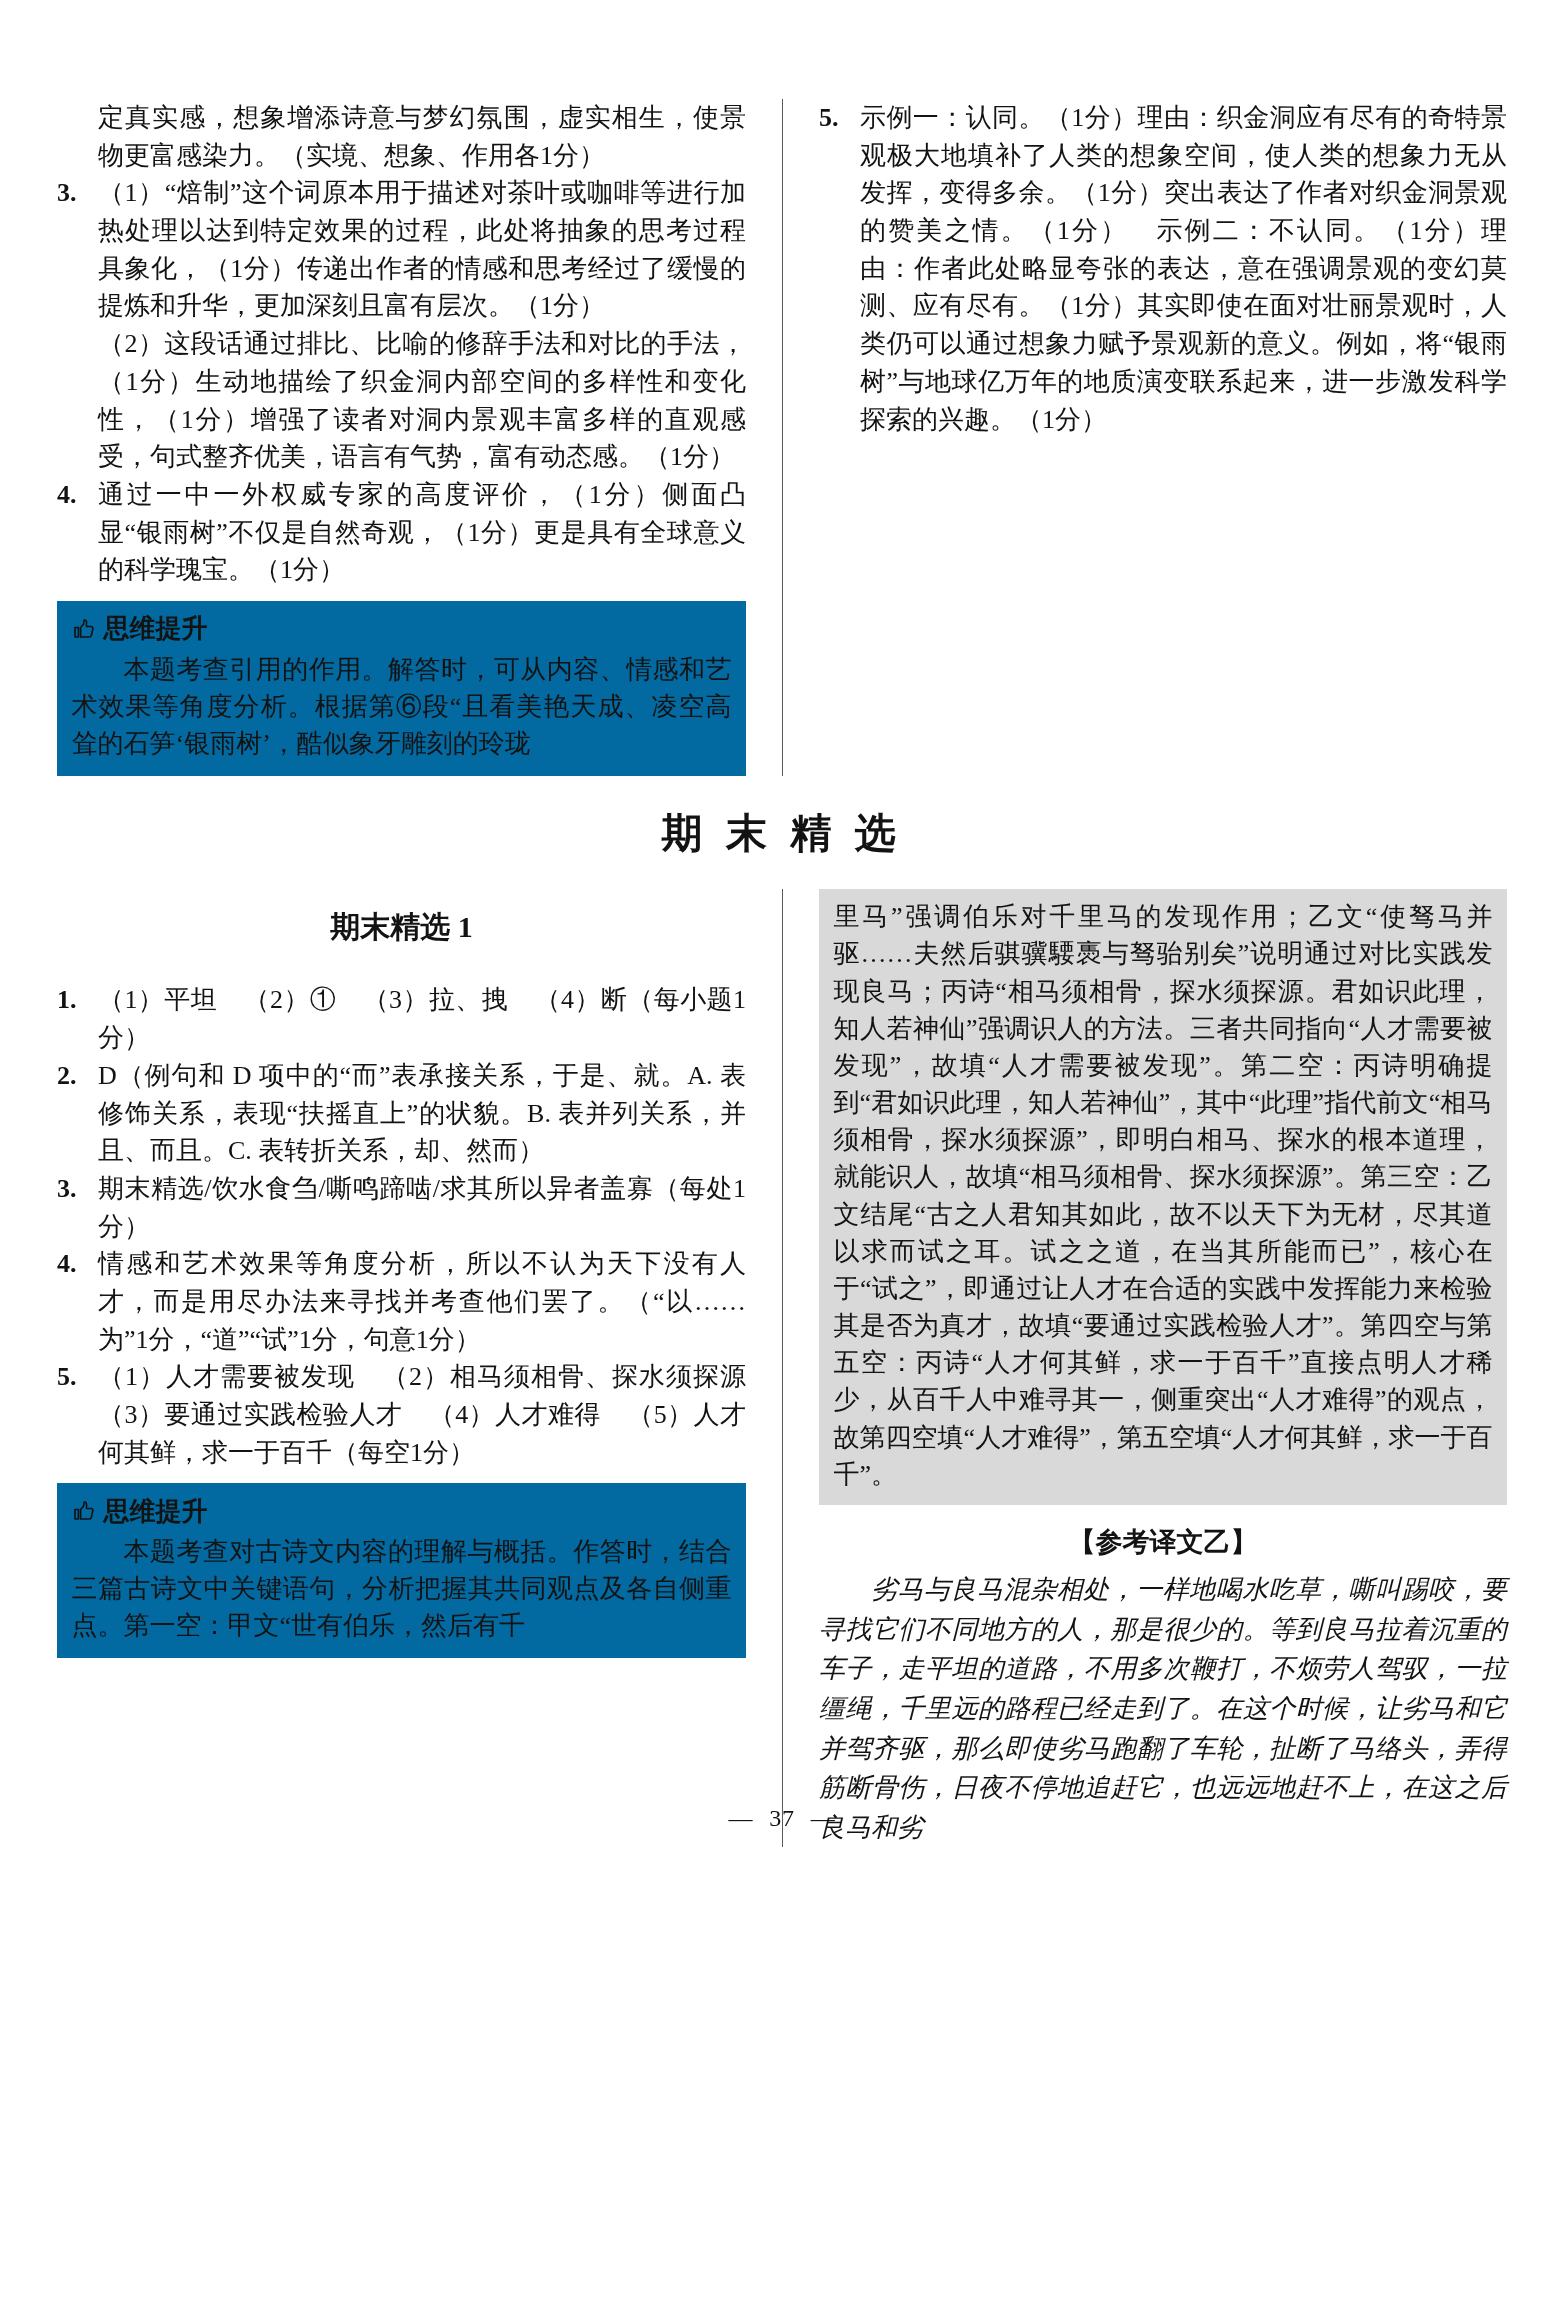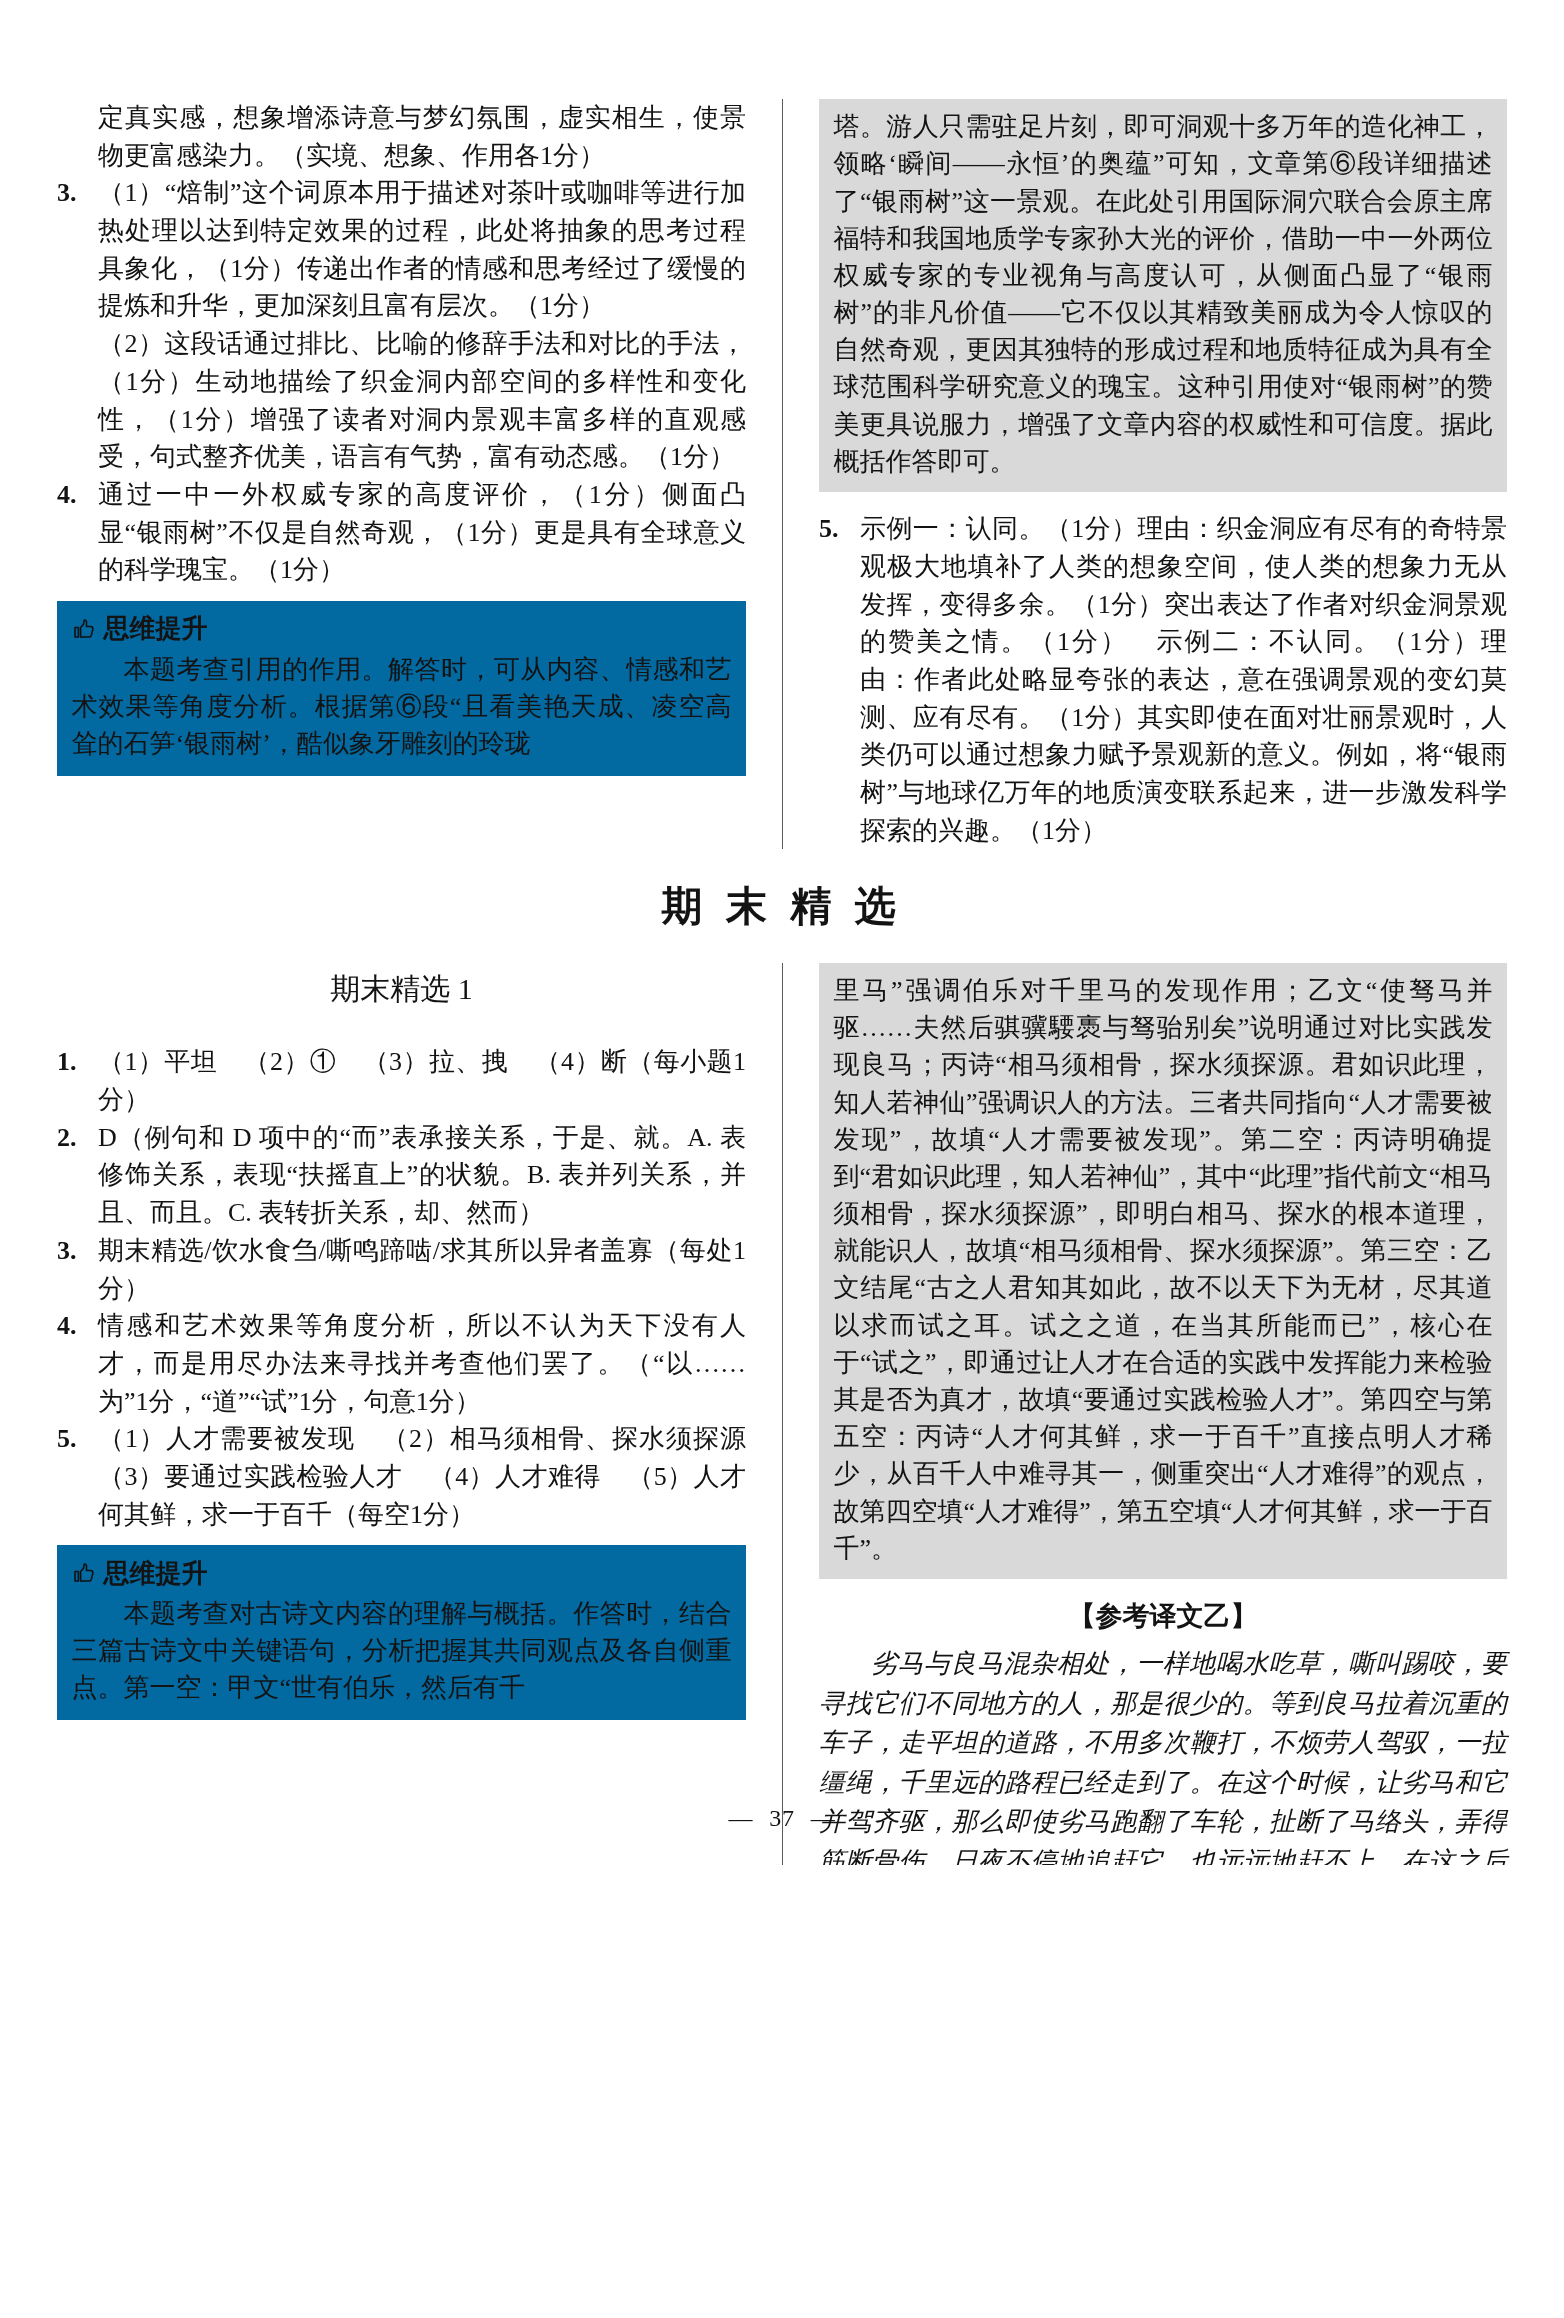--- a/index.html
+++ b/index.html
@@ -60,22 +60,22 @@
   .gray-carry p { font-size:26px; line-height:1.43; }
 
   .section-title {
     text-align:center;
     font-size:41px; font-weight:700;
     letter-spacing:6.6px;
     margin:28px 0 26px 0;
   }
   .subtitle {
     text-align:center;
-    font-size:30px; font-weight:400;
-    margin:4px 0 33px 0;
+    font-size:30px; font-weight:700;
+    margin:16px 0 33px 0;
   }
 
   .ref-heading {
     font-family:"Liberation Sans","DejaVu Sans",sans-serif;
     font-weight:700; font-size:27px;
     margin:5.3px 0 8px 0;
     text-align:center;
   }
   .ref-text {
     font-style:italic;
@@ -123,23 +123,20 @@
               <path d="M3 10.5h3.4V20H3z M8.6 20h8.5c1.1 0 2-.75 2.25-1.8l1.5-6.2c.3-1.25-.65-2.5-1.95-2.5h-4.4V5.2C14.5 3.9 13.4 3 12.2 3l-.7 4.2-2.9 3.3z" fill="none" stroke="#111" stroke-width="1.6" stroke-linejoin="round"></path>
             </svg>
           </span>
           <span class="tip-title">思维提升</span>
         </div>
         <p class="tip-text">本题考查引用的作用。解答时，可从内容、情感和艺术效果等角度分析。根据第⑥段“且看美艳天成、凌空高耸的石笋‘银雨树’，酷似象牙雕刻的玲珑</p>
       </div>
     </div>
 
     <div class="col-right">
-      <div class="gray-carry">
-        <p>塔。游人只需驻足片刻，即可洞观十多万年的造化神工，领略‘瞬间——永恒’的奥蕴”可知，文章第⑥段详细描述了“银雨树”这一景观。在此处引用国际洞穴联合会原主席福特和我国地质学专家孙大光的评价，借助一中一外两位权威专家的专业视角与高度认可，从侧面凸显了“银雨树”的非凡价值——它不仅以其精致美丽成为令人惊叹的自然奇观，更因其独特的形成过程和地质特征成为具有全球范围科学研究意义的瑰宝。这种引用使对“银雨树”的赞美更具说服力，增强了文章内容的权威性和可信度。据此概括作答即可。</p>
-      </div>
 
       <div class="item">
         <span class="num">5.</span>
         <div class="body">
           <p>示例一：认同。（1分）理由：织金洞应有尽有的奇特景观极大地填补了人类的想象空间，使人类的想象力无从发挥，变得多余。（1分）突出表达了作者对织金洞景观的赞美之情。（1分）　示例二：不认同。（1分）理由：作者此处略显夸张的表达，意在强调景观的变幻莫测、应有尽有。（1分）其实即使在面对壮丽景观时，人类仍可以通过想象力赋予景观新的意义。例如，将“银雨树”与地球亿万年的地质演变联系起来，进一步激发科学探索的兴趣。（1分）</p>
         </div>
       </div>
     </div>
   </section>
 

